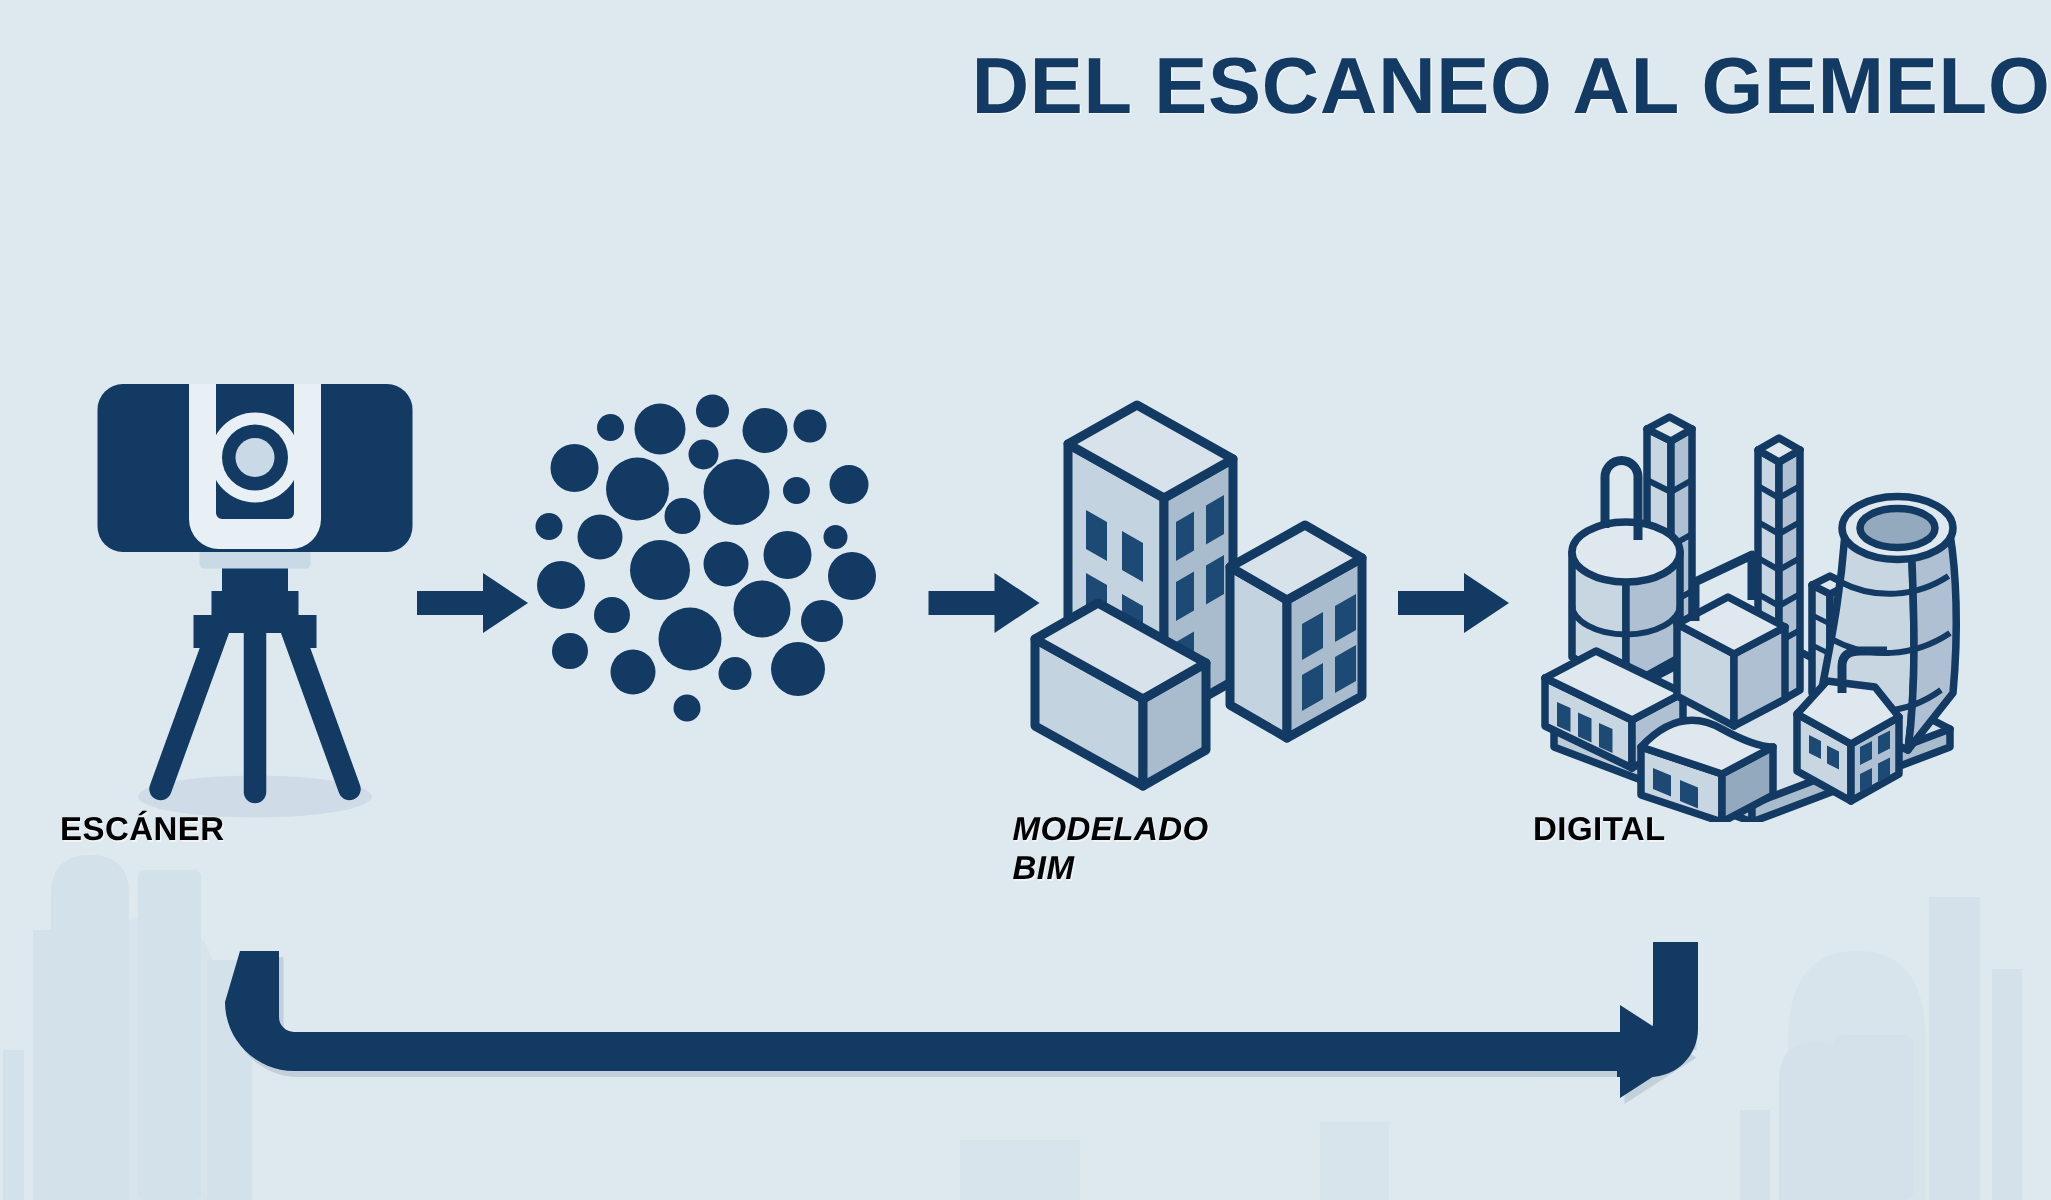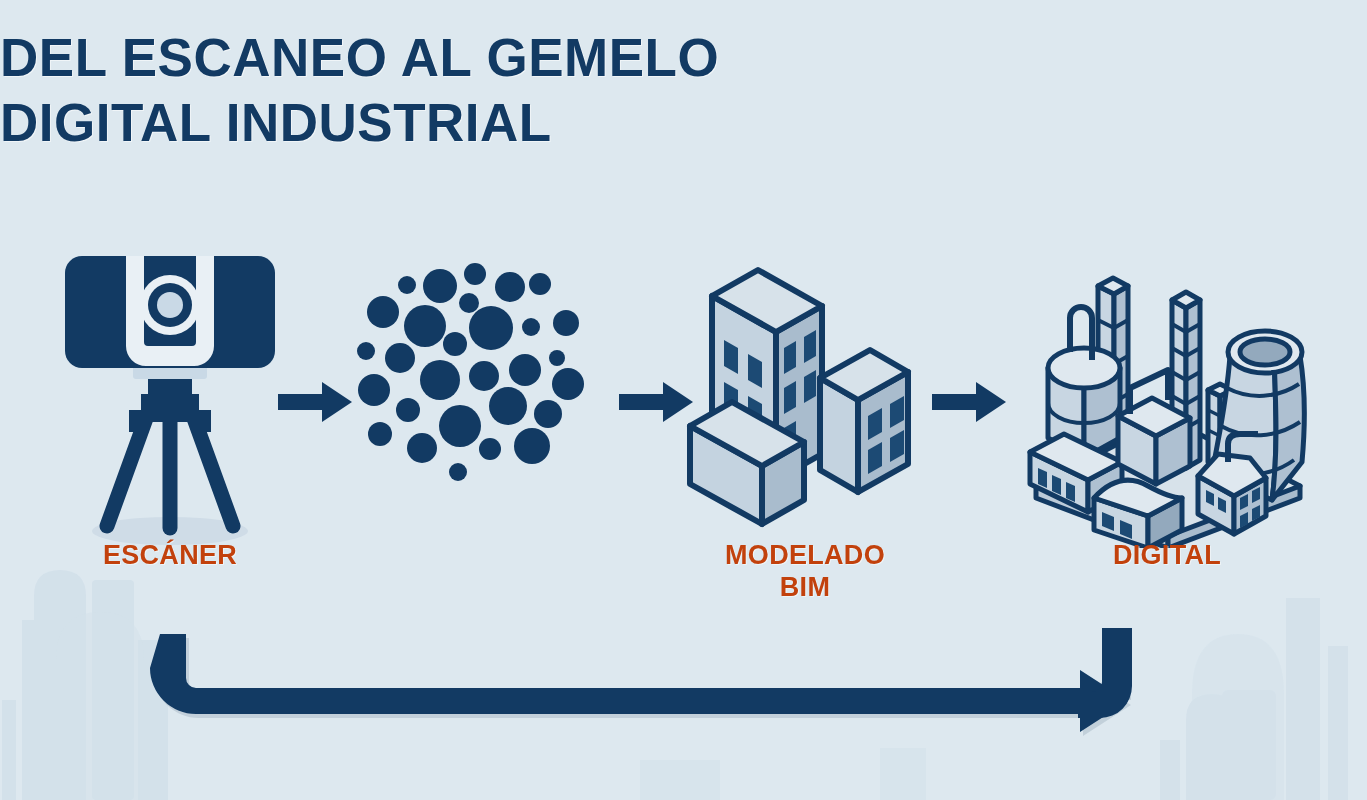--- a/index.html
+++ b/index.html
@@ -22,21 +22,21 @@
     position: absolute;
     left: 0; top: 0;
     width: 1367px; height: 800px;
     pointer-events: none;
   }
   #title {
     position: absolute;
     left: 0;
     top: 26px;
     width: 1367px;
-    text-align: left;
+    text-align: right;
     color: #123a63;
     font-family: "Liberation Sans", sans-serif;
     font-weight: bold;
     font-size: 53px;
     line-height: 1.22;
     letter-spacing: 0.5px;
     text-shadow: 1px 1px 0 rgba(255,255,255,0.55);
   }
   #title .ln { display: block; }
 
@@ -51,24 +51,24 @@
     width: 100%;
     height: 300px;
   }
   .icon-box svg { display: block; margin: 0 auto; }
 
   .stage-label {
     position: absolute;
     left: 0;
     width: 100%;
     top: 292px;
-    text-align: center;
-    color: #c2410c;
+    text-align: left;
+    color: #000000;
     font-weight: bold;
-    font-size: 27px;
+    font-size: 22px;
     line-height: 1.18;
     letter-spacing: 0.3px;
     text-shadow: 1px 1px 0 rgba(255,255,255,0.5);
   }
   .stage-label .ln { display: block; }
 
   .connector {
     position: absolute;
     top: 378px;
   }
@@ -104,21 +104,20 @@
       <rect x="1160" y="740" width="20" height="60"></rect>
     </g>
     <g fill="#d2e0ea" opacity="0.5">
       <rect x="640" y="760" width="80" height="40"></rect>
       <rect x="880" y="748" width="46" height="52"></rect>
     </g>
   </svg>
 
   <div id="title">
     <span class="ln">DEL ESCANEO AL GEMELO</span>
-    <span class="ln">DIGITAL INDUSTRIAL</span>
   </div>
 
   <div class="stage-col" style="left:40px;">
     <div class="icon-box">
       <svg width="230" height="300" viewBox="0 0 230 300" xmlns="http://www.w3.org/2000/svg">
 
         <ellipse cx="115" cy="283" rx="78" ry="14" fill="#cfdce7"></ellipse>
 
         <g stroke="#123a63" stroke-width="15" stroke-linecap="round" fill="none">
           <path d="M 93 165 L 52 278"></path>
@@ -192,21 +191,21 @@
       </svg>
     </div>
   </div>
 
   <div class="connector" style="left:617px;">
     <svg width="78" height="48" viewBox="0 0 78 48" xmlns="http://www.w3.org/2000/svg">
       <path d="M 2 16 H 46 V 4 L 76 24 L 46 44 V 32 H 2 Z" fill="#123a63"></path>
     </svg>
   </div>
 
-  <div class="stage-col" style="left:675px;">
+  <div class="stage-col" style="left:675px;font-style:italic;">
     <div class="icon-box">
       <svg width="250" height="300" viewBox="0 0 250 300" xmlns="http://www.w3.org/2000/svg" stroke="#123a63" stroke-width="6" stroke-linejoin="round">
 
         <path d="M 32 48 L 32 196 L 96 232 L 96 84 Z" fill="#c4d3e0"></path>
 
         <path d="M 96 84 L 96 232 L 142 206 L 142 58 Z" fill="#a9bccd"></path>
 
         <path d="M 32 48 L 78 22 L 142 58 L 96 84 Z" fill="#d7e2ea"></path>
 
         <g fill="#1c4a74" stroke="none">

